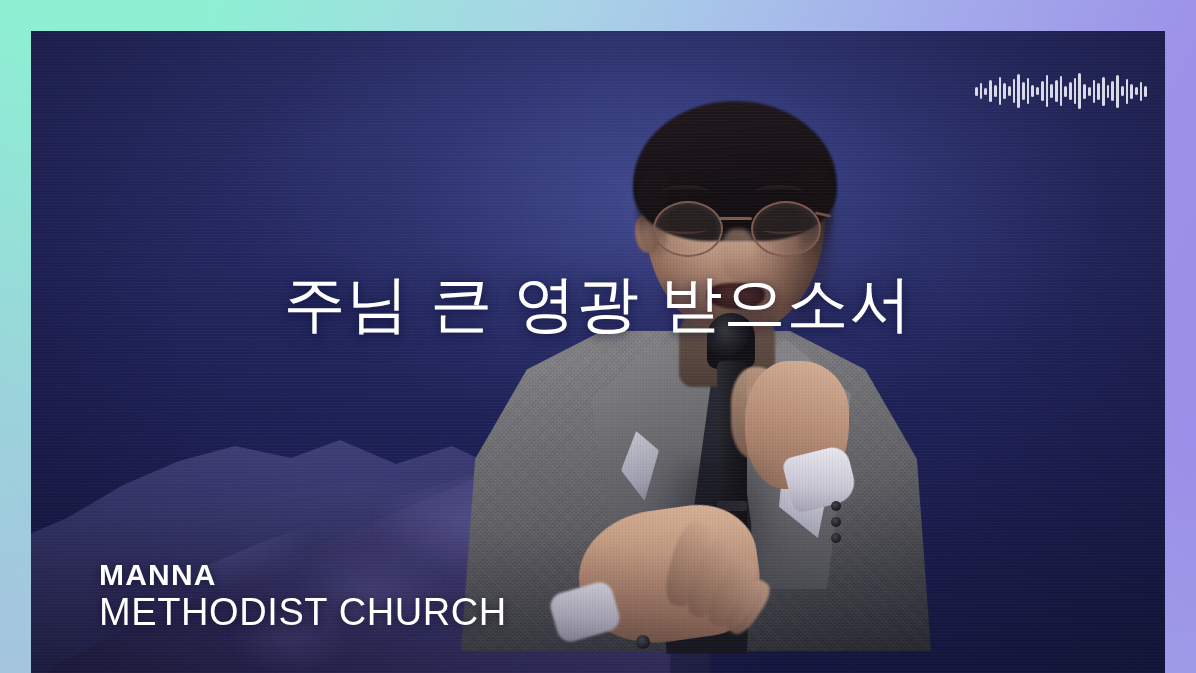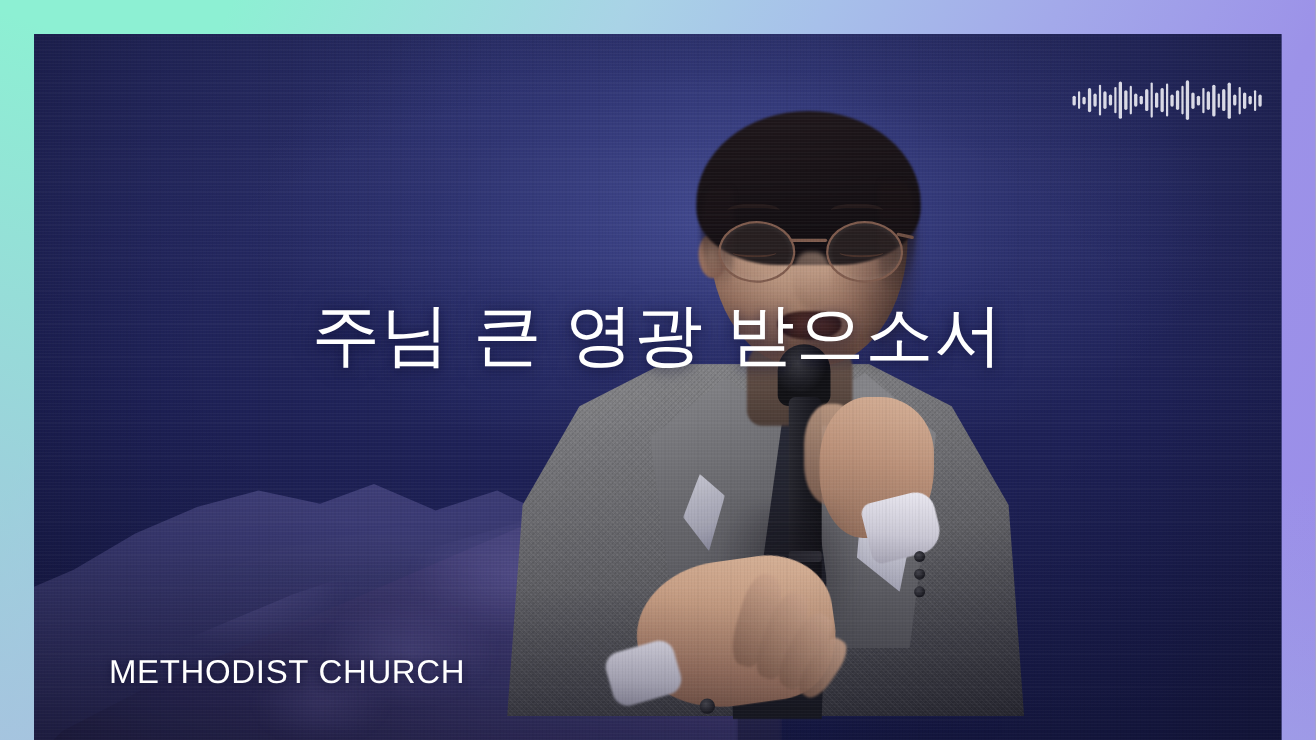--- a/index.html
+++ b/index.html
@@ -404,21 +404,21 @@
   }
   #wordmark-line-1 {
     display: block;
     font-size: 30px;
     font-weight: 700;
     line-height: 37px;
     letter-spacing: 1.2px;
   }
   #wordmark-line-2 {
     display: block;
-    font-size: 30px;
+    font-size: 38px;
     font-weight: 400;
     line-height: 38px;
     letter-spacing: .6px;
   }
 </style>
 </head>
 <body>
 
 <div id="app-root">
 
@@ -528,17 +528,18 @@
         <span class="wf-bar" style="height: 8px; background: rgb(233, 233, 242);"></span>
         <span class="wf-bar" style="height: 19px; background: rgb(233, 233, 242);"></span>
         <span class="wf-bar" style="height: 11px; background: rgb(233, 233, 242);"></span>
       </div>
 
     <div id="lyrics">
       <span id="lyric-line-1">주님 큰 영광 받으소서</span>
     </div>
 
     <div id="church-wordmark">
+      <span id="wordmark-line-1">MANNA</span>
       <span id="wordmark-line-2">METHODIST CHURCH</span>
     </div>
 
   </div>
 </div>
 
 </body></html>

